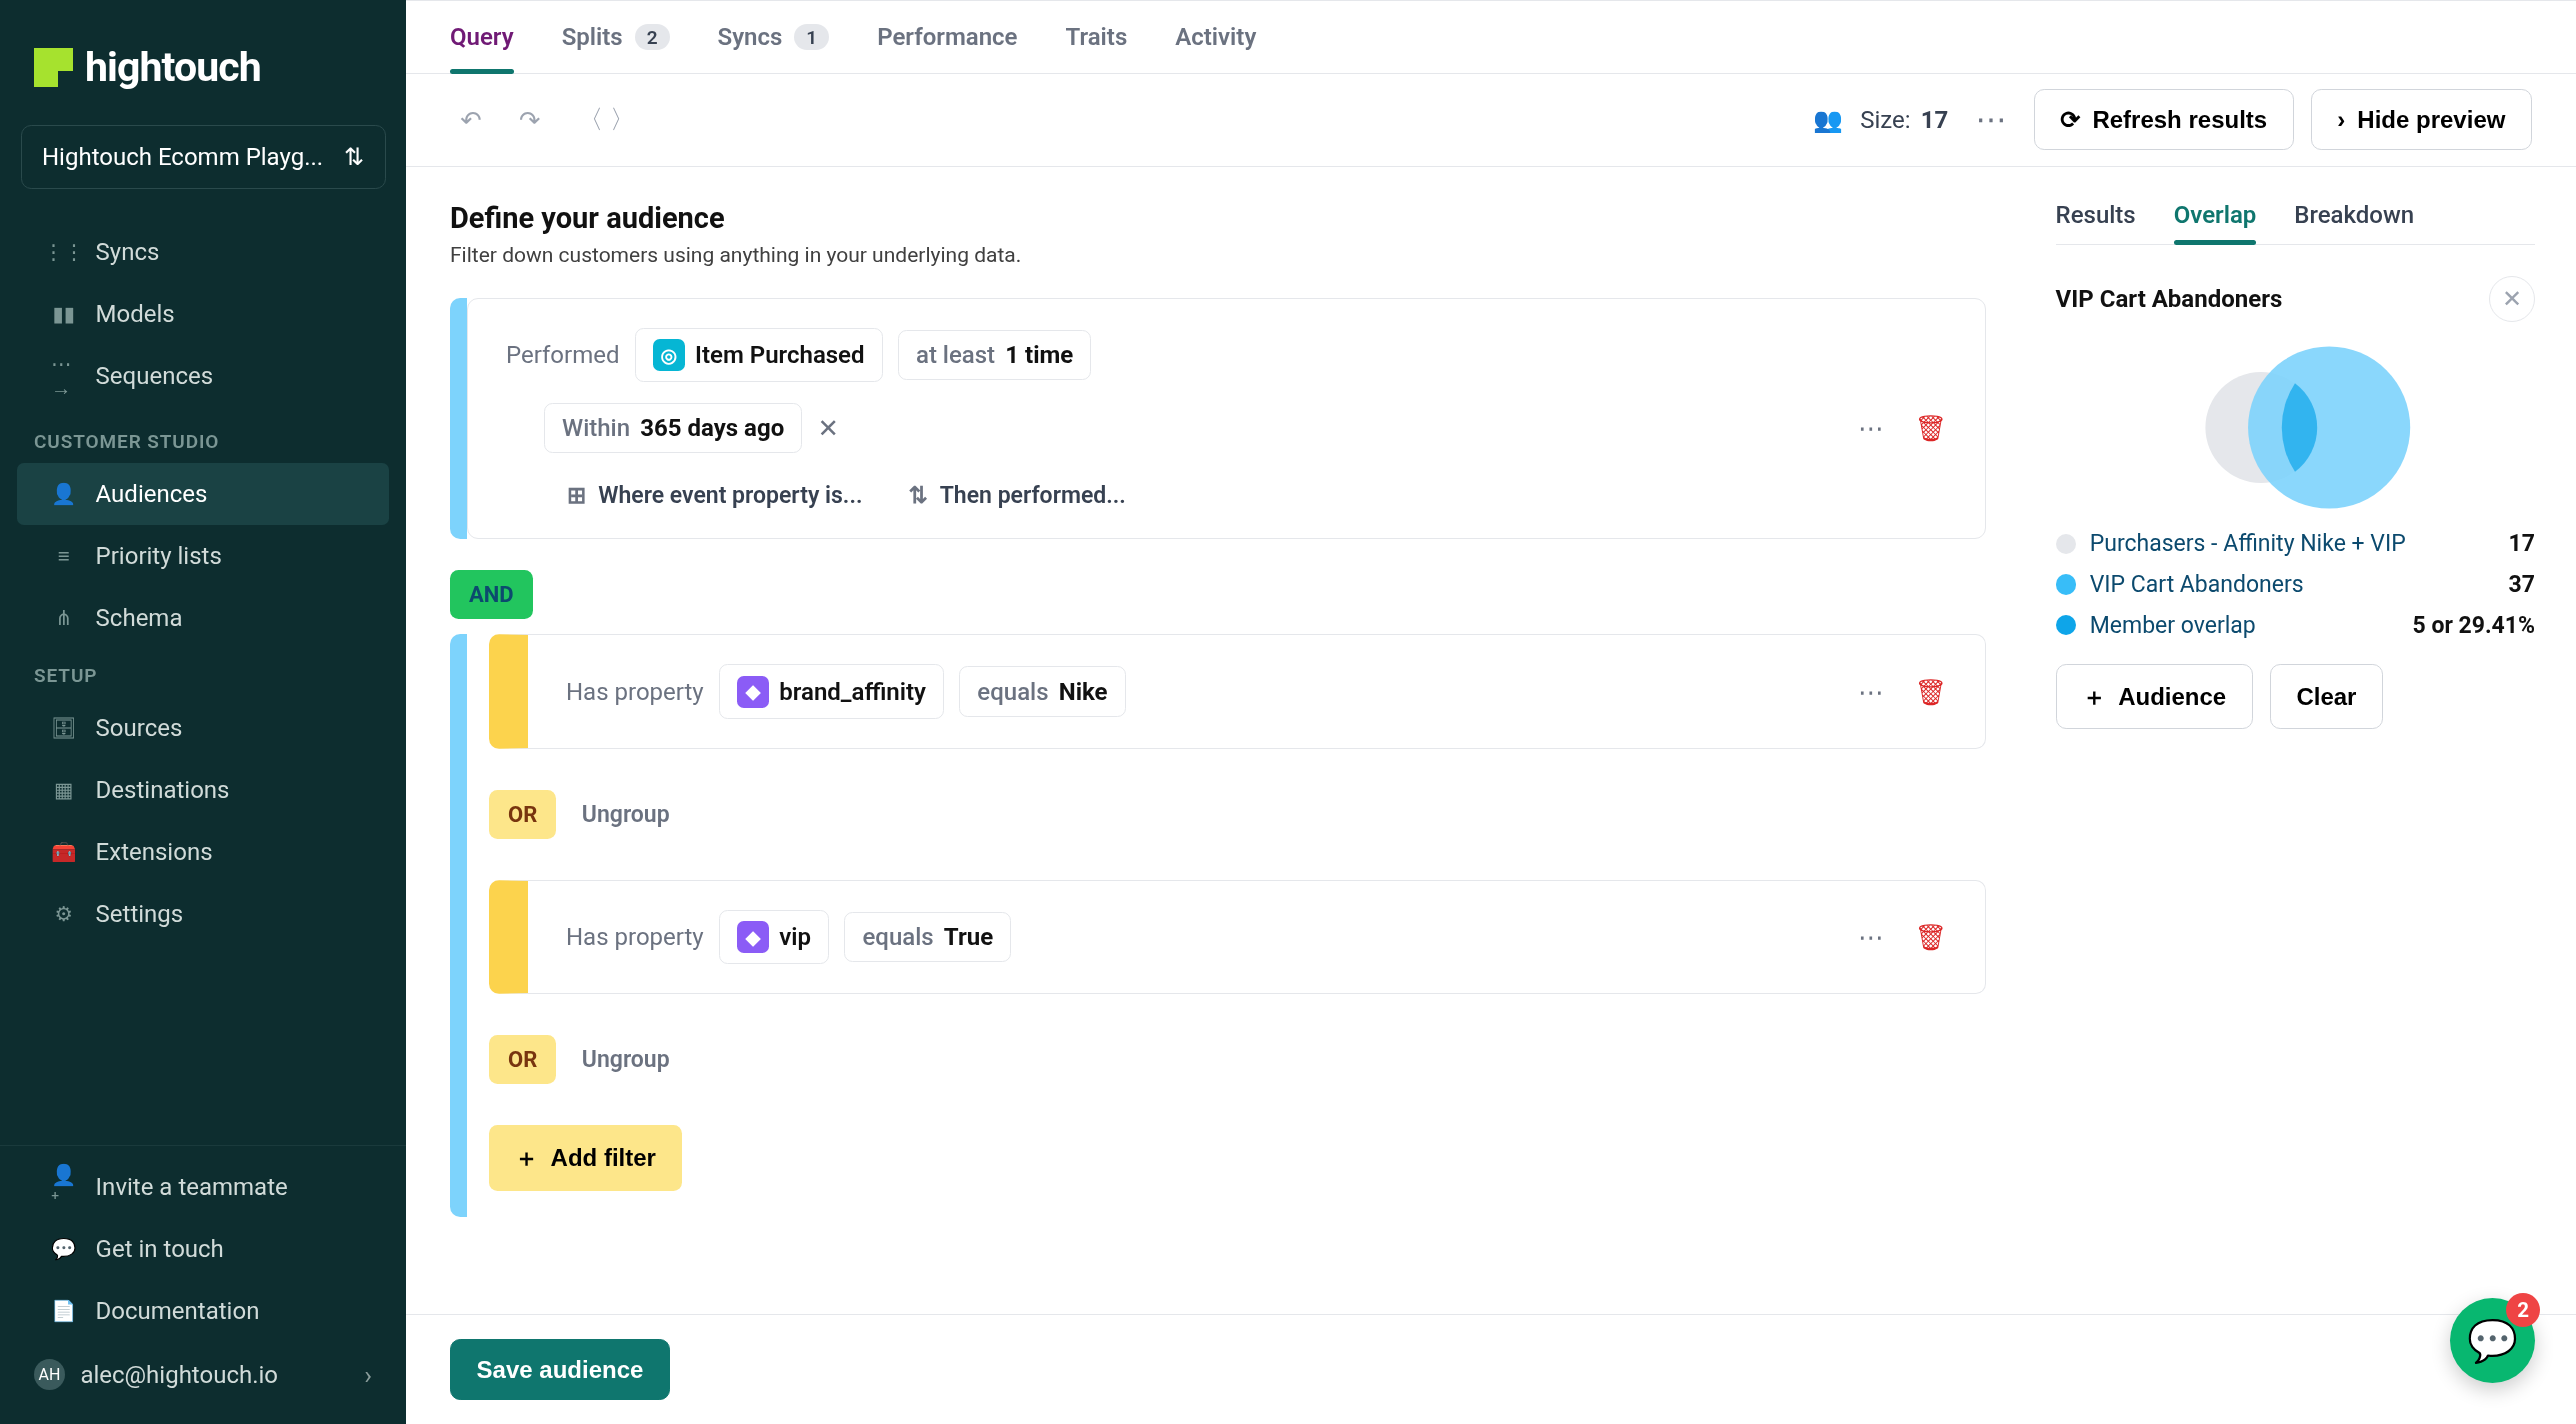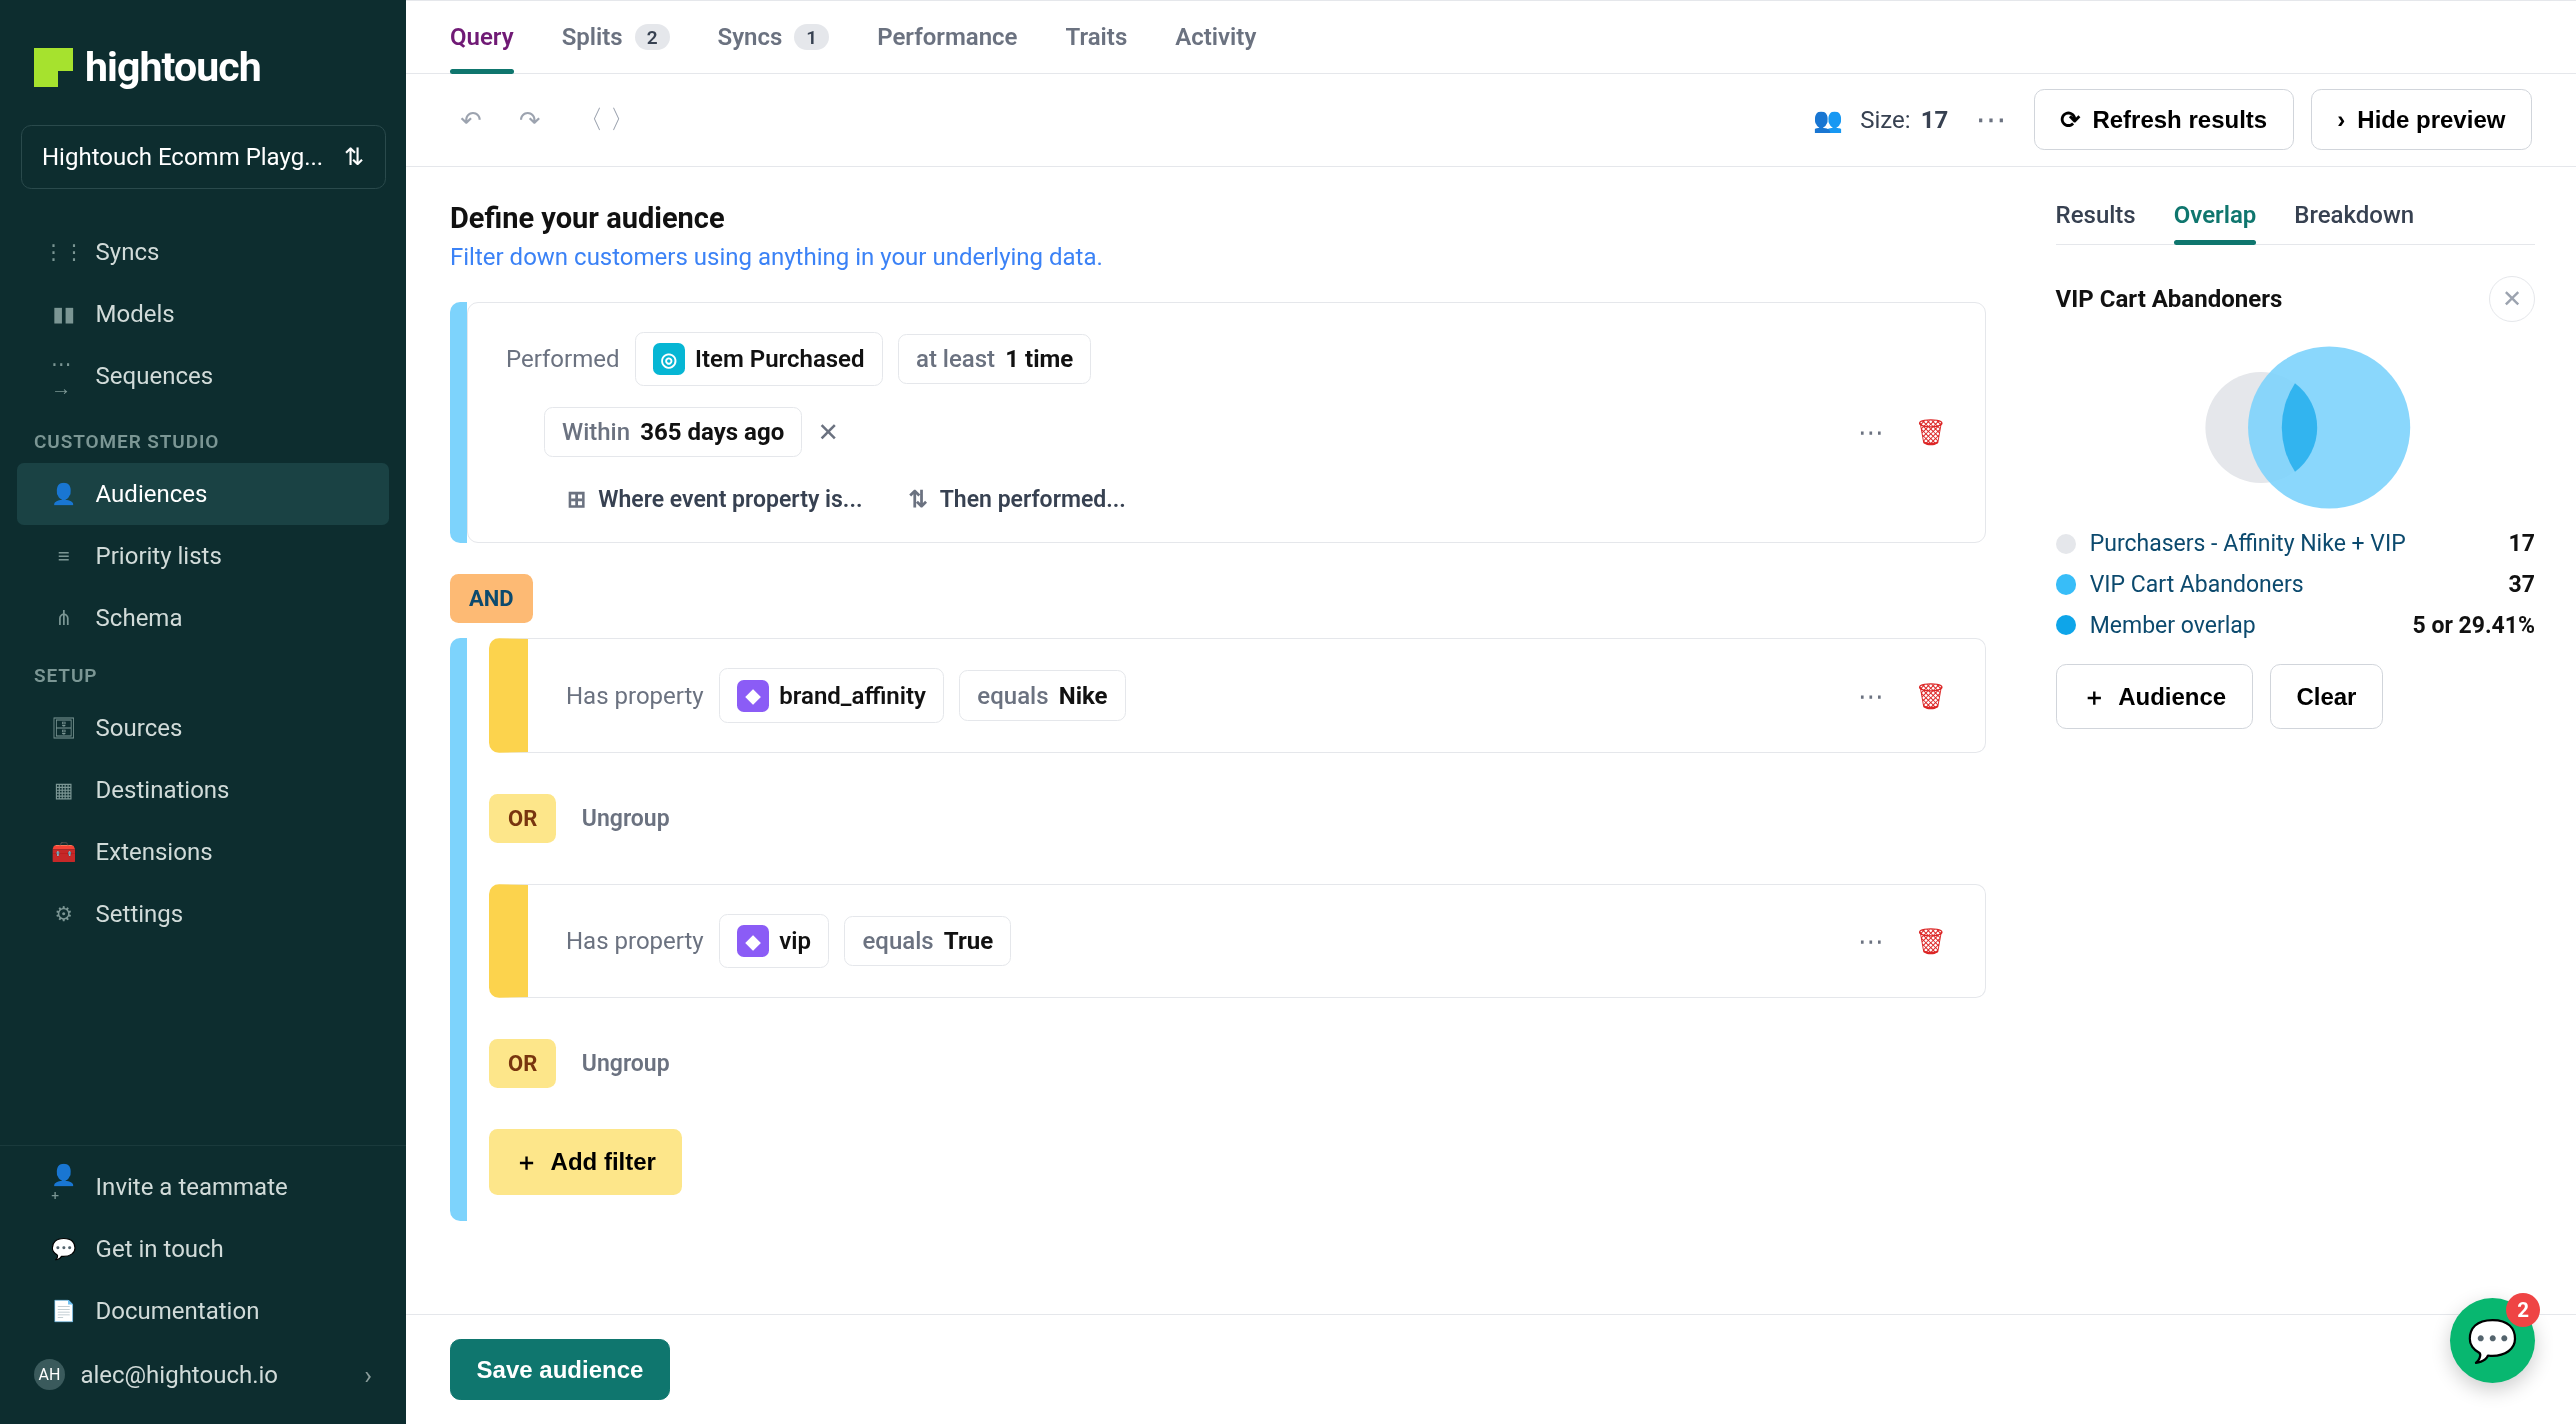--- a/index.html
+++ b/index.html
@@ -38,41 +38,41 @@
 .tool-icon { color: #9ca3af; font-size: 25.6px; cursor: pointer; padding: 6.8px 10.2px; }
 .toolbar-spacer { flex: 1; }
 .size-label { font-size: 24px; color: #374151; display: flex; align-items: center; gap: 10.2px; }
 .size-label b { font-weight: 700; }
 .btn { border: 0.9px solid #d1d5db; background: #fff; border-radius: 10.2px; padding: 15.4px 25.6px; font-size: 24px; font-weight: 600; display: flex; align-items: center; gap: 12px; cursor: pointer; }
 .more-dots { color: #6b7280; font-size: 31px; cursor: pointer; padding: 0 10.2px; }
 
 .content { flex: 1; display: flex; overflow: hidden; }
 .builder { flex: 1; padding: 34px 44px 0; overflow-y: auto; }
 .builder h2 { font-size: 29px; font-weight: 700; margin-bottom: 8.5px; }
-.builder .sub { font-size: 24px; color: #3b82f6; margin-bottom: 31px; }
+.builder .sub { font-size: 21px; color: #404040; margin-bottom: 31px; }
 
 .rule-group { position: relative; border-left: 17px solid #7dd3fc; border-radius: 10.2px 0 0 10.2px; background: #fff; margin-bottom: 15.4px; }
 .rule-card { background: #fff; border: 0.9px solid #e5e7eb; border-radius: 11px; padding: 29px 38px; margin-left: 0; display: flex; flex-direction: column; gap: 20.5px; }
 .rule-row { display: flex; align-items: center; gap: 15.4px; flex-wrap: wrap; }
 .rule-label { color: #6b7280; font-size: 24px; }
 .chip { border: 0.9px solid #e5e7eb; border-radius: 8.5px; padding: 10.2px 17px; font-size: 24px; font-weight: 600; display: flex; align-items: center; gap: 10.2px; }
 .chip .chip-icon { width: 32px; height: 32px; border-radius: 6.8px; display: flex; align-items: center; justify-content: center; font-size: 19px; color: #fff; }
 .chip-icon.cyan { background: #06b6d4; }
 .chip-icon.purple { background: #8b5cf6; }
 .chip.weak { color: #6b7280; font-weight: 500; }
 .chip.weak b { color: #111; font-weight: 700; }
 .sub-row { display: flex; align-items: center; gap: 15.4px; margin-left: 38px; }
 .actions-right { margin-left: auto; display: flex; align-items: center; gap: 31px; }
 .icon-btn { font-size: 25.6px; cursor: pointer; color: #6b7280; }
 .icon-btn.danger { color: #dc2626; }
 .sub-actions { display: flex; gap: 46px; margin-left: 61px; margin-top: 8.5px; }
 .sub-action { display: flex; align-items: center; gap: 12px; font-size: 23px; font-weight: 600; color: #374151; cursor: pointer; }
 .sub-action .si { color: #6b7280; }
 
-.connector { display: inline-flex; align-items: center; justify-content: center; background: #fdba74; color: #0c4a6e; font-weight: 700; font-size: 22px; border-radius: 8.5px; padding: 12px 19px; margin: 15.4px 0 15.4px 0; }
+.connector { display: inline-flex; align-items: center; justify-content: center; background: #22c55e; color: #0c4a6e; font-weight: 700; font-size: 22px; border-radius: 8.5px; padding: 12px 19px; margin: 15.4px 0 15.4px 0; }
 .connector.or { background: #fde68a; color: #78350f; }
 
 .or-group { border-left: 17px solid #7dd3fc; border-radius: 10.2px 0 0 10.2px; padding-bottom: 25.6px; }
 .or-inner { margin-left: 22px; position: relative; }
 .inner-card { border-left: 39px solid #fcd34d; border-radius: 10.2px; background: #fff; border-top: 0.9px solid #e5e7eb; border-right: 0.9px solid #e5e7eb; border-bottom: 0.9px solid #e5e7eb; padding: 29px 38px; display: flex; align-items: center; gap: 15.4px; }
 .or-conn-wrap { display: flex; align-items: center; gap: 25.6px; margin: 25.6px 0; }
 .ungroup { font-size: 23px; color: #6b7280; font-weight: 600; cursor: pointer; }
 .add-filter-btn { background: #fde68a; border: none; border-radius: 8.5px; padding: 17px 25.6px; font-size: 24px; font-weight: 600; display: flex; align-items: center; gap: 12px; cursor: pointer; margin-left: 22px; }
 
 

